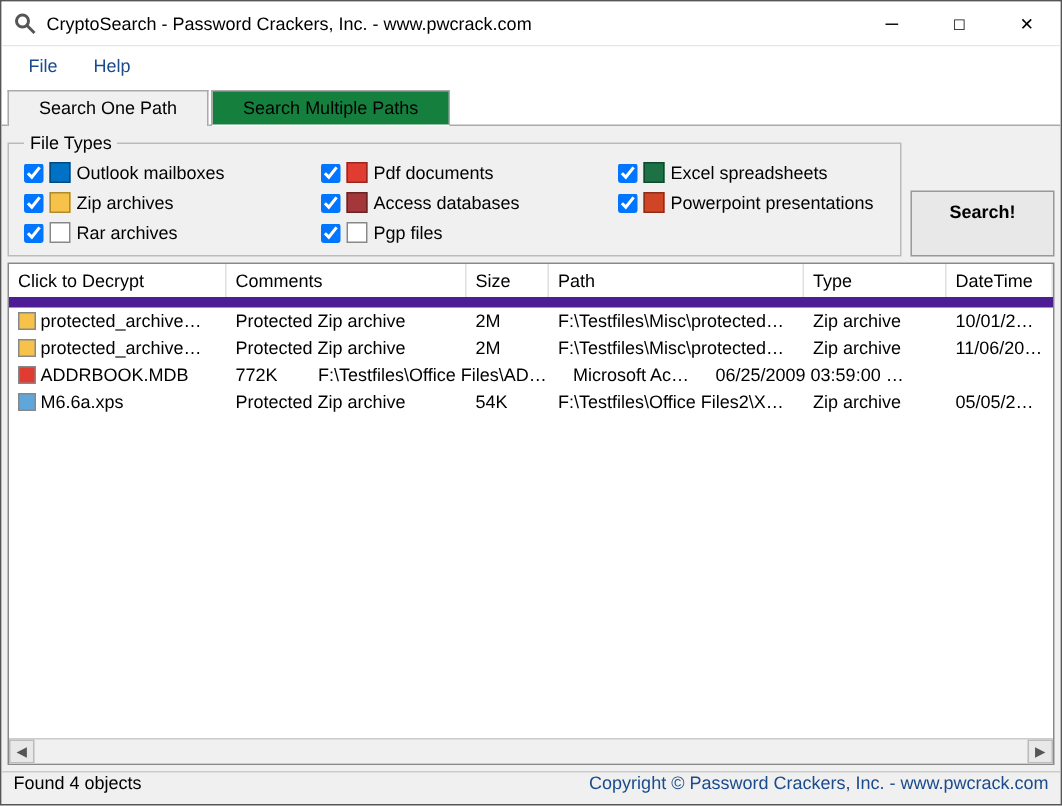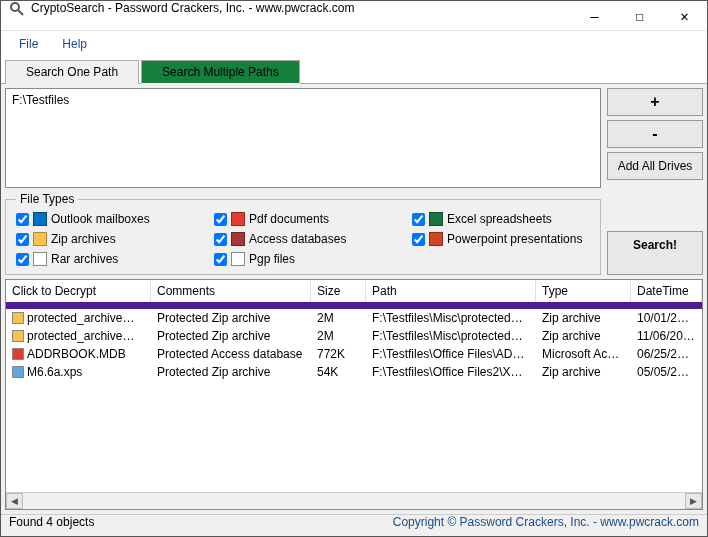--- a/index.html
+++ b/index.html
@@ -1,18 +1,18 @@
 <!DOCTYPE html>
 <html><head>
   <meta charset="utf-8">
   <style>
     * { box-sizing: border-box; margin: 0; padding: 0; font-family: "Segoe UI", Tahoma, sans-serif; font-size: 12px; }
     body { background: #fff; width: 708px; height: 537px; overflow: hidden; border: 1px solid #555; display: flex; flex-direction: column; }
     
-    .titlebar { height: 30px; display: flex; align-items: flex-start; padding: 0 0 0 8px; background: #fff; border-bottom: 1px solid #e5e5e5; }
+    .titlebar { height: 30px; display: flex; align-items: center; padding: 0 0 0 8px; background: #fff; border-bottom: 1px solid #e5e5e5; }
     .titlebar-icon { width: 16px; height: 16px; margin-right: 6px; }
     .titlebar-text { flex: 1; font-size: 12px; }
     .win-controls { display: flex; height: 100%; }
     .win-btn { width: 45px; display: flex; align-items: center; justify-content: center; font-size: 14px; font-family: monospace; }
     .win-btn.close { width: 45px; }
     
     .menubar { height: 26px; display: flex; align-items: center; padding: 0 8px; gap: 4px; background: #fff; }
     .menu-item { padding: 4px 10px; color: #1a4b8c; cursor: default; }
     
     .tabs-row { display: flex; padding: 2px 4px 0 4px; border-bottom: 1px solid #aaa; background: #fff; }
@@ -94,28 +94,20 @@
   <div class="menu-item">Help</div>
 </div>
 
 <div class="tabs-row">
   <div class="tab">Search One Path</div>
   <div class="tab active">Search Multiple Paths</div>
 </div>
 
 <div class="content">
 
-  <div class="path-row">
-    <div class="path-box">F:\Testfiles</div>
-    <div class="path-buttons">
-      <div class="btn big">+</div>
-      <div class="btn big">-</div>
-      <div class="btn">Add All Drives</div>
-    </div>
-  </div>
 
   <div class="filetypes-row">
     <fieldset class="filetypes">
       <legend>File Types</legend>
       <div class="ft-grid">
         <label class="ft-item">
             <input type="checkbox" checked="" style="">
             <span class="ft-icon outlook"></span>
             <span>Outlook mailboxes</span>
           </label>
@@ -191,21 +183,20 @@
           <div class="col c-size">2M</div>
           <div class="col c-path">F:\Testfiles\Misc\protected_arc…</div>
           <div class="col c-type">Zip archive</div>
           <div class="col c-dt">11/06/2012 09:52:30 …</div>
         </div>
         <div class="results-row">
           <div class="col c-name">
             <span class="row-icon access"></span>
             <span>ADDRBOOK.MDB</span>
           </div>
-          <div class="col c-comments">Protected Access database</div>
           <div class="col c-size">772K</div>
           <div class="col c-path">F:\Testfiles\Office Files\ADDR…</div>
           <div class="col c-type">Microsoft Ac…</div>
           <div class="col c-dt">06/25/2009 03:59:00 …</div>
         </div>
         <div class="results-row">
           <div class="col c-name">
             <span class="row-icon xps"></span>
             <span>M6.6a.xps</span>
           </div>

